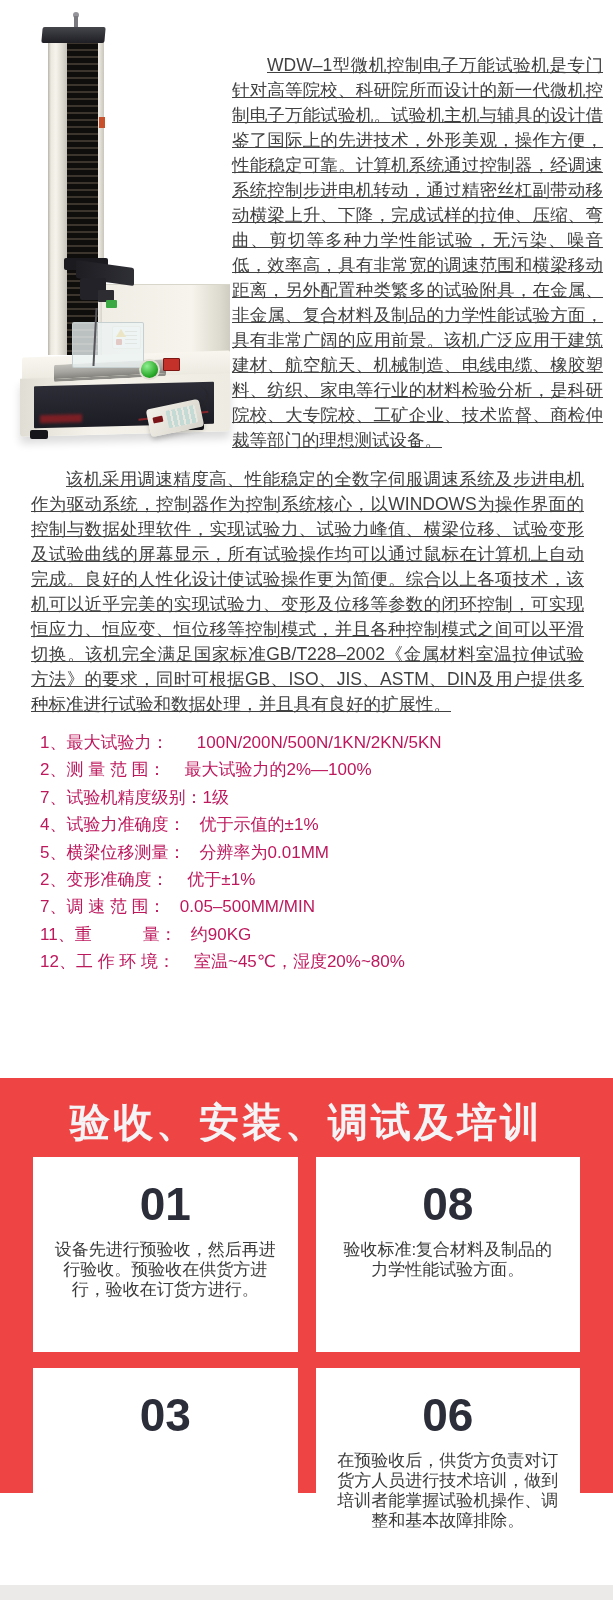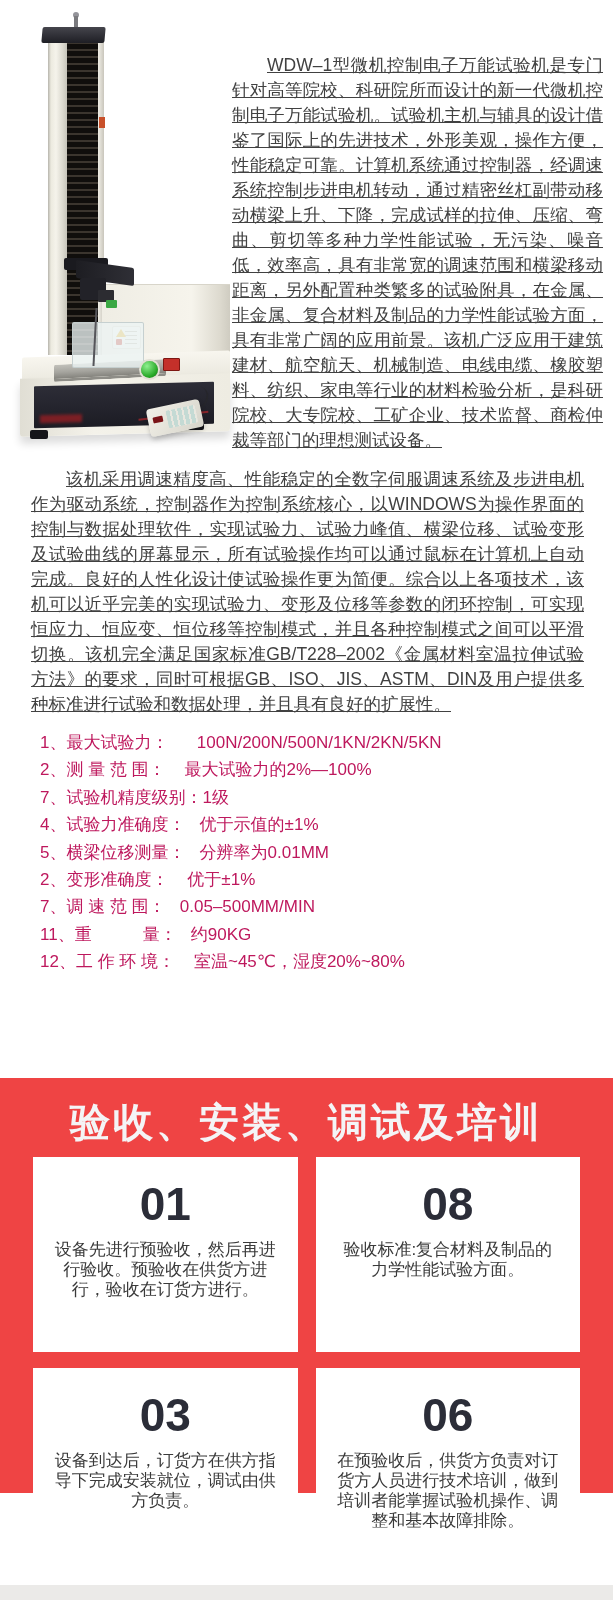--- a/index.html
+++ b/index.html
@@ -143,21 +143,20 @@
     <div class="card">
       <div class="card-number">01</div>
       <div class="card-text">设备先进行预验收，然后再进行验收。预验收在供货方进行，验收在订货方进行。</div>
     </div>
     <div class="card">
       <div class="card-number">08</div>
       <div class="card-text">验收标准:复合材料及制品的力学性能试验方面。</div>
     </div>
     <div class="card">
       <div class="card-number">03</div>
-      <div class="card-text">设备到达后，订货方在供方指导下完成安装就位，调试由供方负责。</div>
     </div>
     <div class="card">
       <div class="card-number">06</div>
       <div class="card-text">在预验收后，供货方负责对订货方人员进行技术培训，做到培训者能掌握试验机操作、调整和基本故障排除。</div>
     </div>
   </div>
 </div>
 
 <div class="footer-strip"></div>
 

